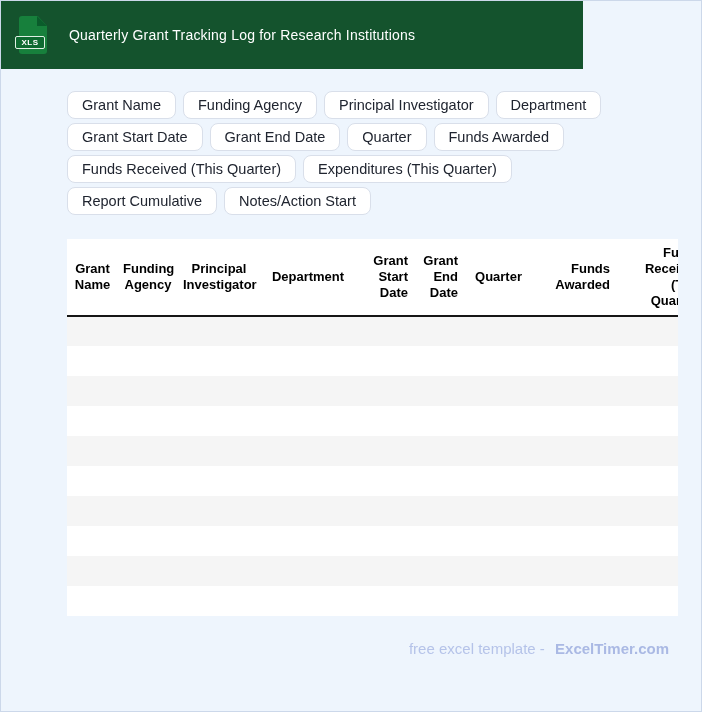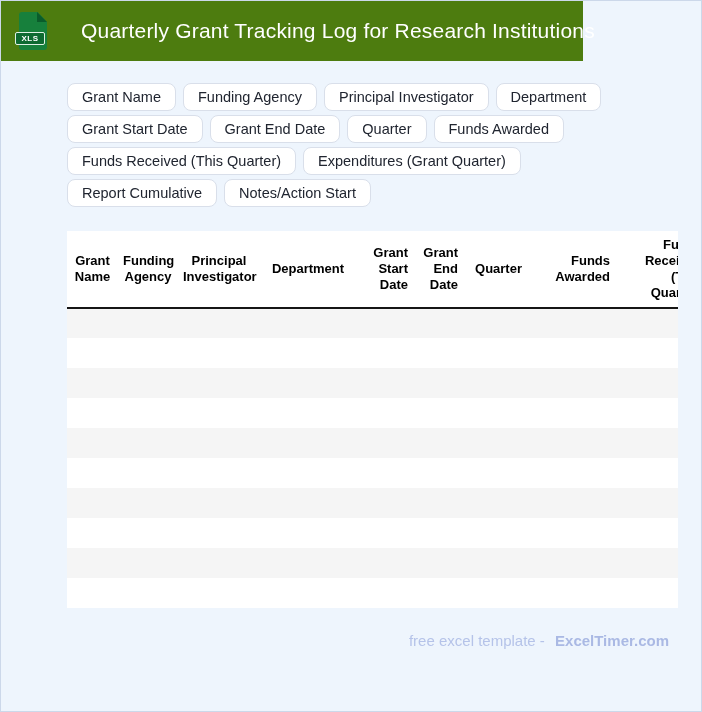--- a/index.html
+++ b/index.html
@@ -10,31 +10,31 @@
     background: #eef5fd;
     border: 1px solid #ccd8ea;
     overflow: hidden;
     font-family: "Liberation Sans", sans-serif;
     position: relative;
   }
 
   
   .titlebar {
     width: 582px;
-    height: 60px;
-    background: #4d7c0f;
+    height: 68px;
+    background: #14532d;
     display: flex;
     align-items: center;
     padding-left: 18px;
   }
   .page-title {
-    font-size: 21px;
+    font-size: 14px;
     font-weight: 400;
     color: #ffffff;
-    margin: 0 0 0 34px;
+    margin: 0 0 0 22px;
     letter-spacing: 0.2px;
     white-space: nowrap;
   }
 
   
   .file-icon { position: relative; width: 28px; height: 38px; flex: 0 0 auto; }
   .file-body {
     position: absolute; inset: 0;
     background: #17803c;
     border-radius: 3px;
@@ -139,21 +139,21 @@
 <div class="chips">
   <div class="chip">Grant Name</div>
   <div class="chip">Funding Agency</div>
   <div class="chip">Principal Investigator</div>
   <div class="chip">Department</div>
   <div class="chip">Grant Start Date</div>
   <div class="chip">Grant End Date</div>
   <div class="chip">Quarter</div>
   <div class="chip">Funds Awarded</div>
   <div class="chip">Funds Received (This Quarter)</div>
-  <div class="chip">Expenditures (Grant Quarter)</div>
+  <div class="chip">Expenditures (This Quarter)</div>
   <div class="chip">Report Cumulative</div>
   <div class="chip">Notes/Action Start</div>
 </div>
 
 <div class="tablewrap">
   <table class="preview">
     <colgroup>
       <col style="width:51px">
         <col style="width:60px">
         <col style="width:82px">

